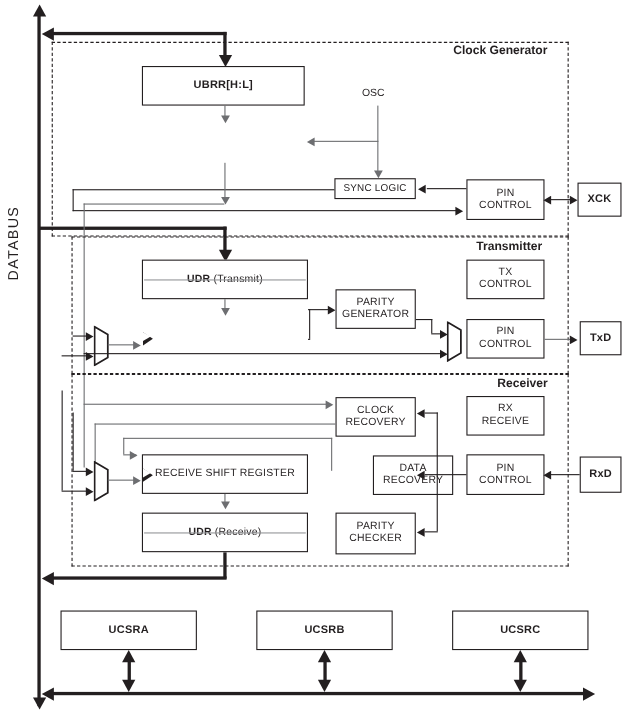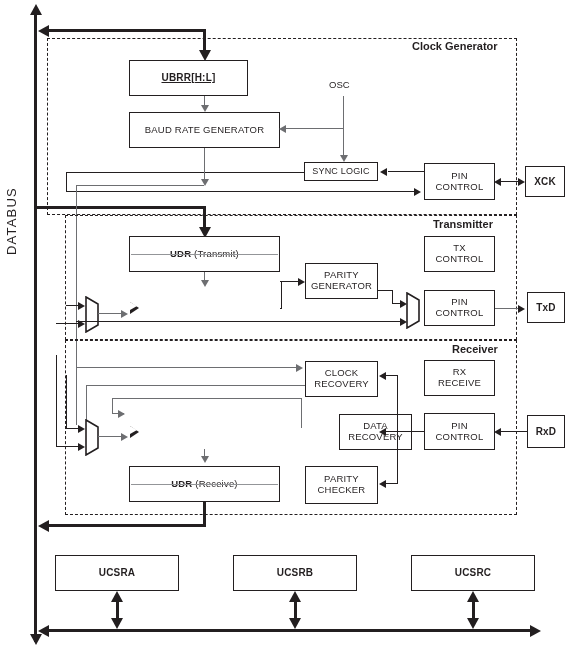--- a/index.html
+++ b/index.html
@@ -89,26 +89,25 @@
   <div class="ln thick v" style="left:203px;top:206px;height:24px;"></div>
   <div class="ar big d" style="left:198.5px;top:227px;"></div>
 
   <div class="ln thick v" style="left:203px;top:502px;height:24px;"></div>
   <div class="ln thick h" style="left:44px;top:524px;width:162px;"></div>
   <div class="ar big l" style="left:38px;top:520px;"></div>
 
   <div class="dash" style="left:47px;top:38px;width:470px;height:177px;"></div>
   <div class="seclabel" style="left:409px;top:40px;">Clock Generator</div>
 
-  <div class="blk bold" style="left:129px;top:60px;width:119px;height:36px;text-decoration:underline;">UBRR[H:L]</div>
+  <div class="blk bold" style="left:129px;top:60px;width:148px;height:36px;">UBRR[H:L]</div>
 
   <div class="ln grey v" style="left:204px;top:96px;height:12px;"></div>
   <div class="ar grey-a d" style="left:200.5px;top:105px;"></div>
 
-  <div class="blk" style="left:129px;top:112px;width:151px;height:36px;">BAUD RATE GENERATOR</div>
 
   <div class="txt" style="left:329px;top:79px;">OSC</div>
   <div class="ln grey v" style="left:343px;top:96px;height:62px;"></div>
   <div class="ar grey-a d" style="left:339.5px;top:155px;"></div>
   <div class="ln grey h" style="left:284px;top:128px;width:60px;"></div>
   <div class="ar grey-a r" style="left:279px;top:124.5px;transform:rotate(180deg);"></div>
 
   <div class="blk" style="left:304px;top:162px;width:74px;height:19px;font-size:9px;">SYNC LOGIC</div>
 
   <div class="blk two" style="left:424px;top:163px;width:71px;height:37px;">PIN
@@ -206,20 +205,21 @@
 
   <div class="blk two" style="left:424px;top:360px;width:71px;height:36px;">RX
 RECEIVE</div>
 
   <div class="ln grey h" style="left:112px;top:398px;width:190px;"></div>
   <div class="ln grey v" style="left:112px;top:398px;height:15px;"></div>
   <div class="ar grey-a r" style="left:118px;top:409.5px;transform:rotate(0deg);"></div>
   <div class="ln grey h" style="left:112px;top:413px;width:12px;"></div>
   <div class="ln grey v" style="left:301px;top:398px;height:30px;"></div>
 
+  <div class="blk" style="left:129px;top:413px;width:151px;height:36px;">RECEIVE SHIFT REGISTER</div>
   <div class="clktri" style="left:130px;top:426px;">
       <i></i>
     </div>
 
   <div class="mux" style="left:85px;top:419px;">
     <svg width="16" height="37" viewBox="0 0 16 37">
       <path d="M1,1 L13,8 L13,29 L1,36 Z" fill="#ffffff" stroke="#231f20" stroke-width="1.6"></path>
     </svg>
   </div>
   <div class="ln h" style="left:66px;top:428px;width:16px;"></div>

